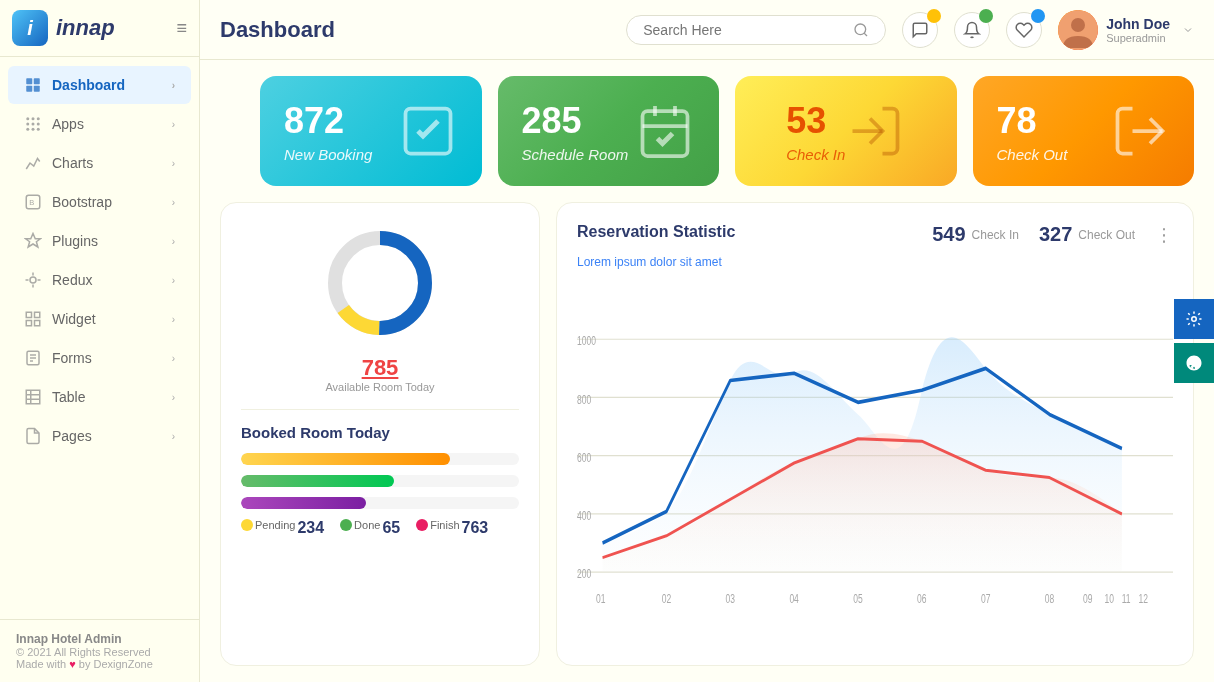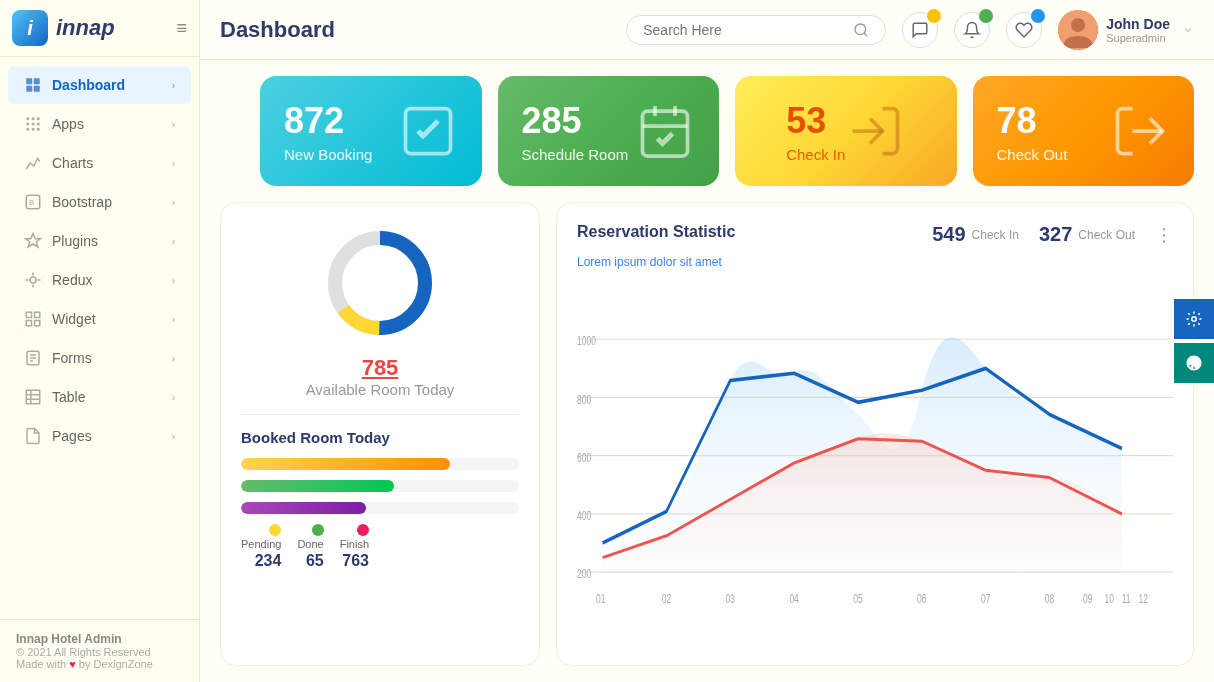--- a/index.html
+++ b/index.html
@@ -126,21 +126,21 @@
     
     .stats-row { display: flex; gap: 16px; padding-left: 40px; }
     .stat-card {
       flex: 1; border-radius: 16px; padding: 20px 24px;
       display: flex; align-items: center; justify-content: space-between;
       color: white; position: relative; overflow: hidden;
       min-height: 110px;
     }
     .stat-card-info { display: flex; flex-direction: column; gap: 4px; }
     .stat-number { font-size: 36px; font-weight: bold; }
-    .stat-label { font-size: 15px; opacity: 0.9; }
+    .stat-label { font-size: 15px; opacity: 0.9; font-style: italic; }
     .card-blue { background: linear-gradient(135deg, #4dd0e1, #26c6da, #00bcd4); }
     .card-green { background: linear-gradient(135deg, #66bb6a, #4caf50, #43a047); }
     .card-yellow { background: linear-gradient(135deg, #ffee58, #fdd835, #f9a825); justify-content: center; }
     .card-orange { background: linear-gradient(135deg, #ffa726, #ff9800, #f57c00); }
     .card-yellow .stat-number, .card-yellow .stat-label { color: #e65100; }
     .card-orange .stat-number, .card-orange .stat-label { color: #fff; }
 
     
     .bottom-row { display: flex; gap: 16px; flex: 1; min-height: 0; }
 
@@ -159,38 +159,38 @@
       border-bottom: 1px solid #f0f0e0;
     }
     .donut-container {
       width: 120px; height: 120px; position: relative; margin-bottom: 12px;
     }
     .donut-center {
       position: absolute; top: 50%; left: 50%; transform: translate(-50%, -50%);
       text-align: center;
     }
     .donut-number { font-size: 22px; font-weight: bold; color: #ef4444; text-decoration: underline; }
-    .donut-sub { font-size: 15px; color: #999; text-align: center; }
+    .donut-sub { font-size: 11px; color: #999; text-align: center; }
 
     .booked-section { margin-top: 14px; }
     .booked-title { font-size: 15px; font-weight: bold; color: #2d3a6b; margin-bottom: 12px; }
     .progress-bar-row { margin-bottom: 10px; }
     .progress-track {
       height: 12px; background: #f5f5f5; border-radius: 6px; overflow: hidden;
       margin-bottom: 4px;
     }
     .progress-fill { height: 100%; border-radius: 6px; }
     .progress-orange { background: linear-gradient(90deg, #ffd54f, #ff8f00); width: 75%; }
     .progress-green { background: linear-gradient(90deg, #66bb6a, #00c853); width: 55%; }
     .progress-purple { background: linear-gradient(90deg, #ab47bc, #7b1fa2); width: 45%; }
 
     .legend-row {
       display: flex; gap: 16px; margin-top: 10px;
     }
-    .legend-item { display: flex; flex-direction: column; align-items: flex-end; gap: 2px; }
+    .legend-item { display: flex; flex-direction: row; align-items: flex-start; gap: 2px; }
     .legend-dot { width: 12px; height: 12px; border-radius: 50%; }
     .dot-yellow { background: #fdd835; }
     .dot-green { background: #4caf50; }
     .dot-pink { background: #e91e63; }
     .legend-label { font-size: 11px; color: #666; }
     .legend-value { font-size: 16px; font-weight: bold; color: #2d3a6b; }
 
     
     .right-panel {
       flex: 1;

